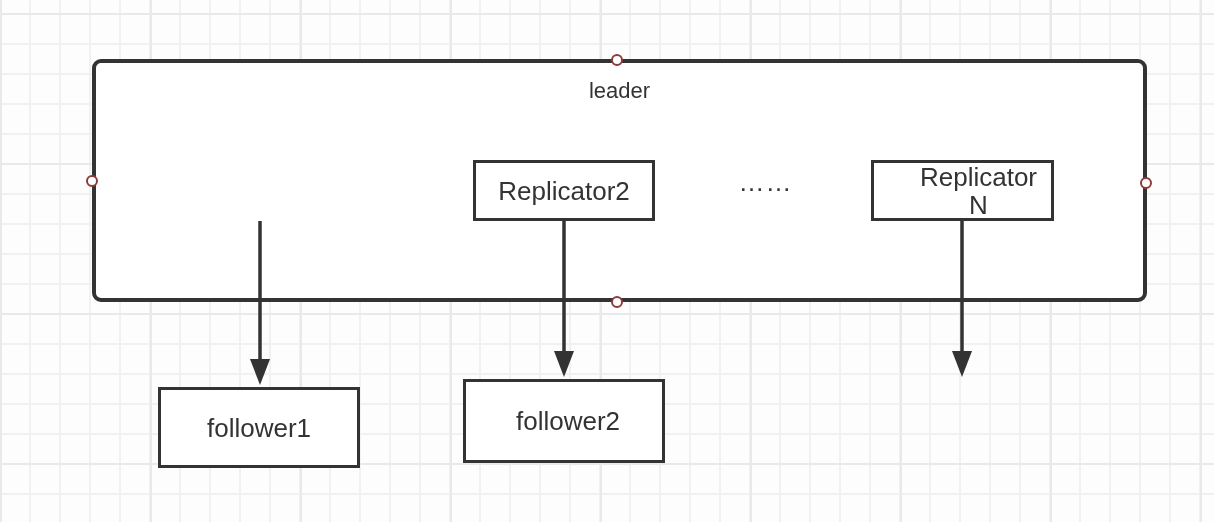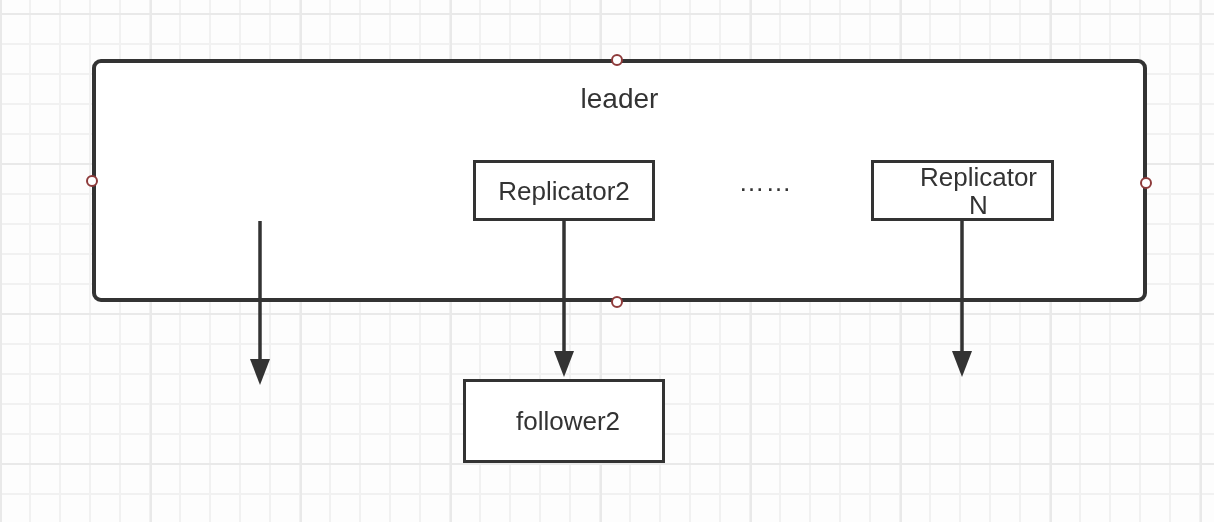--- a/index.html
+++ b/index.html
@@ -30,21 +30,21 @@
     font-size: 26px;
     line-height: 28px;
     text-align: center;
   }
   .leader {
     border-width: 4px;
     border-radius: 9px;
     z-index: 1;
     align-items: flex-start;
   }
-  .leader-label { margin-top: 22px; font-size: 28px; }
+  .leader-label { margin-top: 14px; font-size: 22px; }
   .box { z-index: 2; }
   .label.multiline { white-space: pre-line; line-height: 28px; }
   .ellipsis {
     position: absolute;
     z-index: 2;
     display: flex;
     align-items: center;
     justify-content: center;
     font-size: 26px;
     padding-bottom: 16px;
@@ -94,20 +94,23 @@
     <g class="connector">
       <line x1="564" y1="221" x2="564" y2="353"></line>
       <polygon points="554,351 574,351 564,377"></polygon>
     </g>
     <g class="connector">
       <line x1="962" y1="221" x2="962" y2="353"></line>
       <polygon points="952,351 972,351 962,377"></polygon>
     </g>
   </svg>
 
+  <div class="node box" style="left:158px; top:387px; width:202px; height:81px;">
+    <span class="label">follower1</span>
+  </div>
 
   <div class="node box" style="left:463px; top:379px; width:202px; height:84px;padding-left:8px;">
     <span class="label">follower2</span>
   </div>
 
 
   <span class="cp" style="left:617px; top:60px;"></span>
   <span class="cp" style="left:92px; top:181px;"></span>
   <span class="cp" style="left:1146px; top:183px;"></span>
   <span class="cp" style="left:617px; top:302px;"></span>

